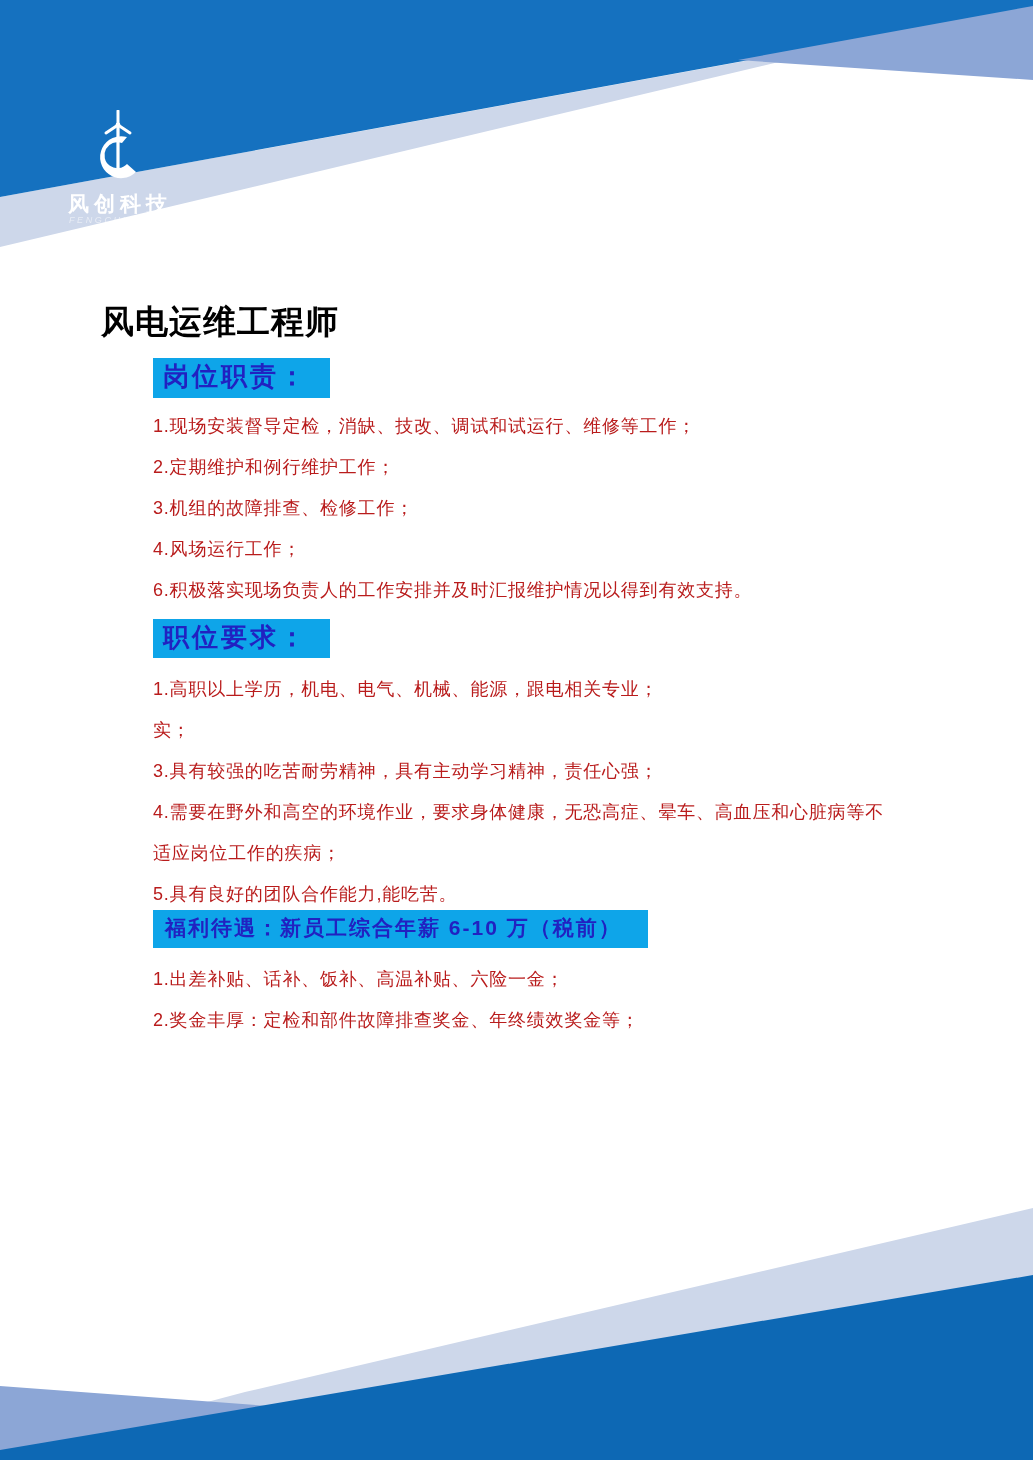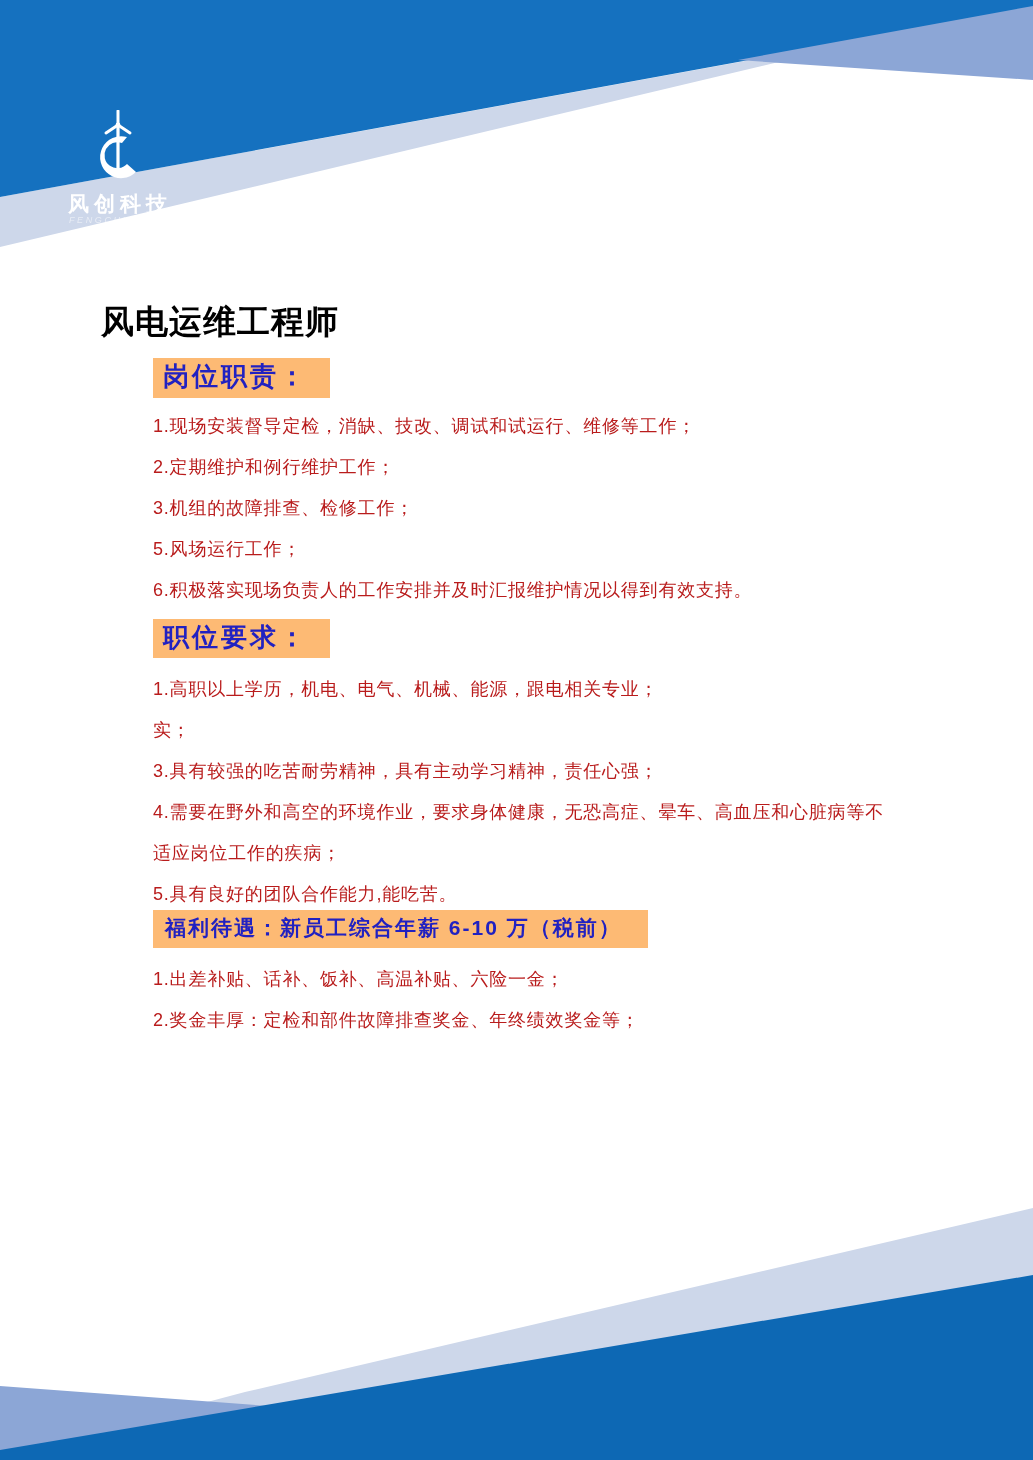--- a/index.html
+++ b/index.html
@@ -27,21 +27,21 @@
     font-size:21px;letter-spacing:5px;white-space:nowrap;}
   .logo-en{position:absolute;left:7px;top:107px;color:rgba(255,255,255,.55);
     font-size:9px;letter-spacing:2.6px;white-space:nowrap;font-style:italic;}
   
   .doc-title{
     position:absolute;left:101px;top:300px;z-index:4;
     font-family:"Liberation Serif", serif;
     font-size:33px;font-weight:bold;color:#000;letter-spacing:1px;white-space:nowrap;}
   .content{position:absolute;left:153px;top:358px;width:790px;z-index:4;}
   .chip{
-    display:block;width:max-content;background:#fdba74;color:#2121c1;
+    display:block;width:max-content;background:#0ea5e9;color:#2121c1;
     font-weight:bold;font-size:26px;line-height:1.22;
     padding:3px 22px 5px 10px;letter-spacing:3px;white-space:nowrap;}
   .chip.big{font-size:21px;padding:5px 26px 7px 12px;margin-top:-5px;letter-spacing:2px;}
   .lines{margin-top:8px;}
   .line{height:41px;line-height:41px;font-size:18px;color:#b91c1c;
     letter-spacing:0.8px;white-space:nowrap;}
   .gap8{margin-top:8px;}
 </style>
 </head>
 <body>
@@ -70,21 +70,21 @@
 
   <div class="doc-title">风电运维工程师</div>
 
   <div class="content">
 
     <div class="chip">岗位职责：</div>
     <div class="lines">
       <div class="line">1.现场安装督导定检，消缺、技改、调试和试运行、维修等工作；</div>
       <div class="line">2.定期维护和例行维护工作；</div>
       <div class="line">3.机组的故障排查、检修工作；</div>
-      <div class="line">5.风场运行工作；</div>
+      <div class="line">4.风场运行工作；</div>
       <div class="line">6.积极落实现场负责人的工作安排并及时汇报维护情况以得到有效支持。</div>
     </div>
 
     <div class="chip gap8">职位要求：</div>
     <div class="lines" style="margin-top:11px;">
       <div class="line">1.高职以上学历，机电、电气、机械、能源，跟电相关专业；</div>
       <div class="line">实；</div>
       <div class="line">3.具有较强的吃苦耐劳精神，具有主动学习精神，责任心强；</div>
       <div class="line">4.需要在野外和高空的环境作业，要求身体健康，无恐高症、晕车、高血压和心脏病等不</div>
       <div class="line">适应岗位工作的疾病；</div>

